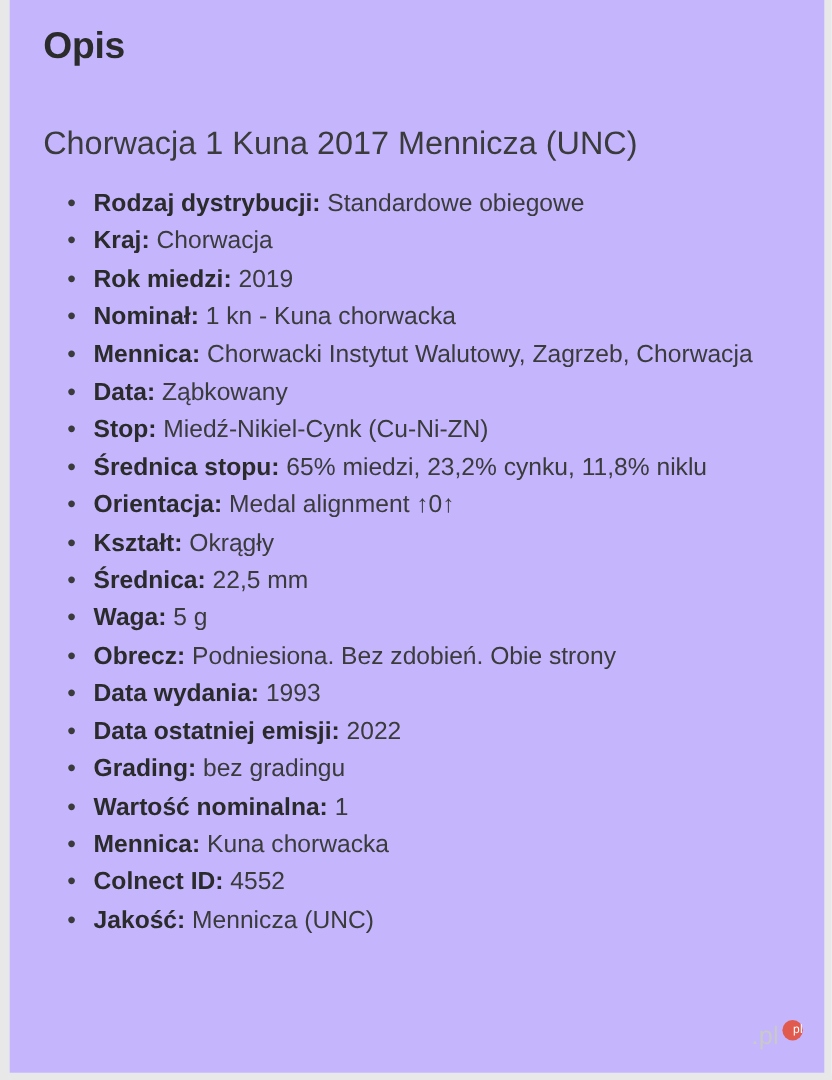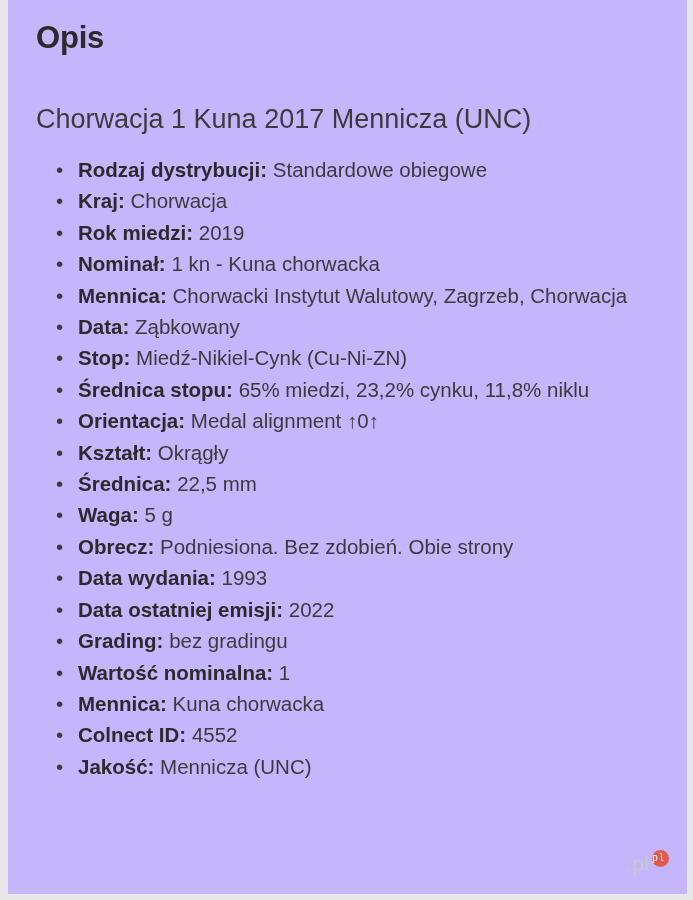--- a/index.html
+++ b/index.html
@@ -105,25 +105,24 @@
   }
   .watermark .wm-dot {
     display: inline-block;
     width: 17px;
     height: 17px;
     border-radius: 50%;
     background: #e05a4e;
     color: #ffffff;
     font-size: 10px;
     line-height: 17px;
-    text-align: left;
+    text-align: right;
     margin-left: 3px;
     position: relative;
     top: -6px;
-    font-family: Liberation Mono, monospace;
   }
 </style>
 </head>
 <body>
 
 <div class="page">
   <div class="edge-left"></div>
   <div class="edge-right"></div>
   <div class="edge-bottom"></div>
 

